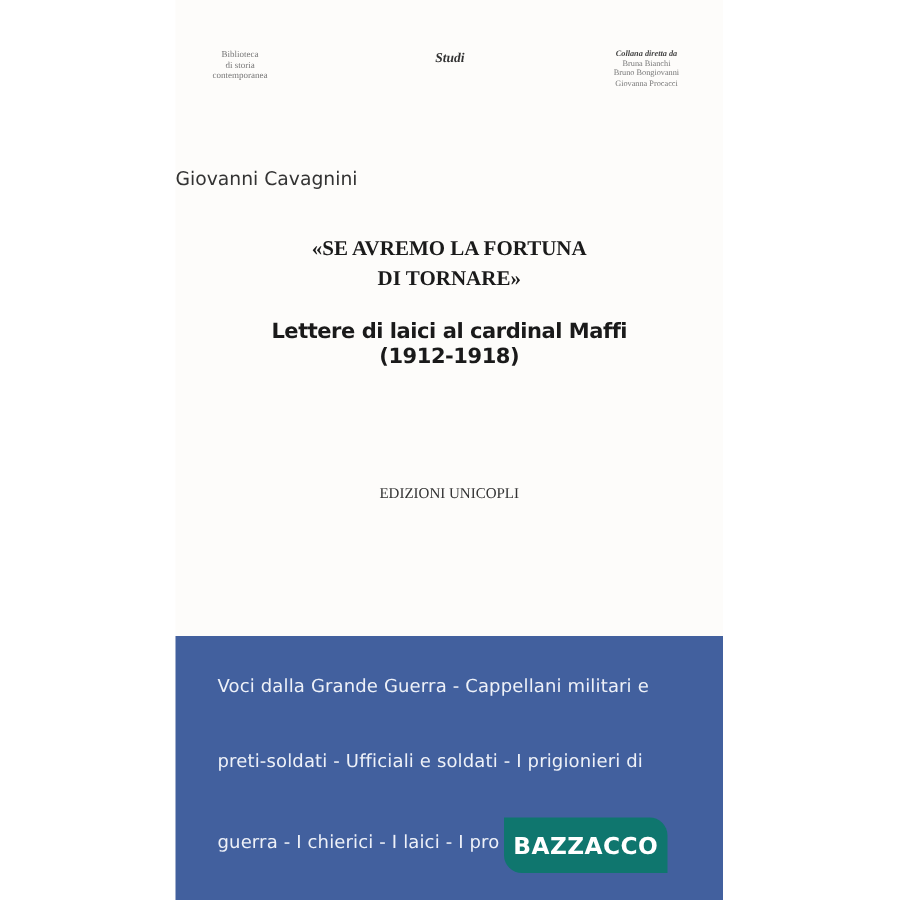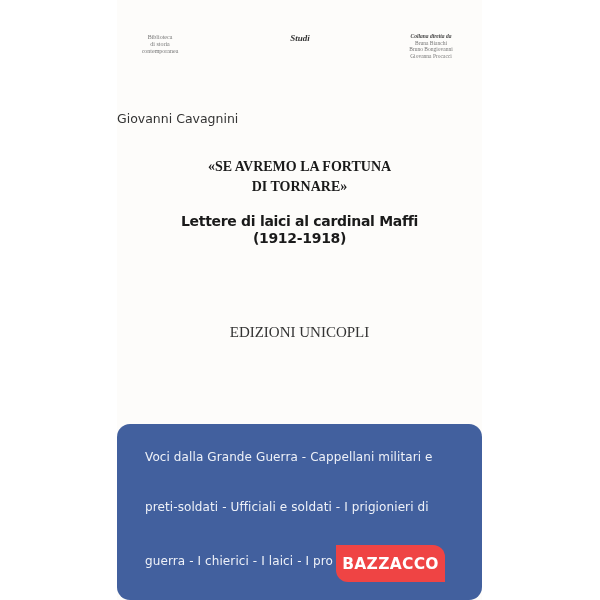--- a/index.html
+++ b/index.html
@@ -37,35 +37,34 @@
     font-family: "Liberation Serif", serif; font-weight: bold; font-size: 14px;
     line-height: 20px; color: #1a1a1a;
   }
   .subtitle {
     position: absolute; left: 117px; top: 213px; width: 365px; text-align: center;
     font-family: "DejaVu Sans", sans-serif; font-weight: bold; font-size: 14px;
     line-height: 17px; color: #1a1a1a; letter-spacing: -0.3px;
   }
   .publisher {
     position: absolute; left: 117px; top: 324px; width: 365px; text-align: center;
-    font-family: "Liberation Serif", serif; font-size: 15px; color: #333;
+    font-family: "Liberation Serif", serif; font-size: 10px; color: #333;
   }
   .band {
     position: absolute; left: 117px; top: 424px; width: 365px; height: 176px;
     background: #42609e;
-    border-radius: 13px;
   }
   .band-line {
     position: absolute; left: 28px;
     font-family: "DejaVu Sans", sans-serif; font-size: 12px; color: #eef1f8;
     white-space: nowrap; letter-spacing: 0.1px;
   }
   .badge {
     position: absolute; left: 336px; top: 545px; width: 109px; height: 37px;
-    background: #ef4444; color: #ffffff;
+    background: #0f766e; color: #ffffff;
     border-radius: 0 12px 0 12px;
     font-family: "DejaVu Sans", sans-serif; font-weight: bold; font-size: 15.5px;
     display: flex; align-items: center; justify-content: center; letter-spacing: 0.3px;
   }
 </style>
 </head>
 <body>
 
 <div class="cover">
 </div>

